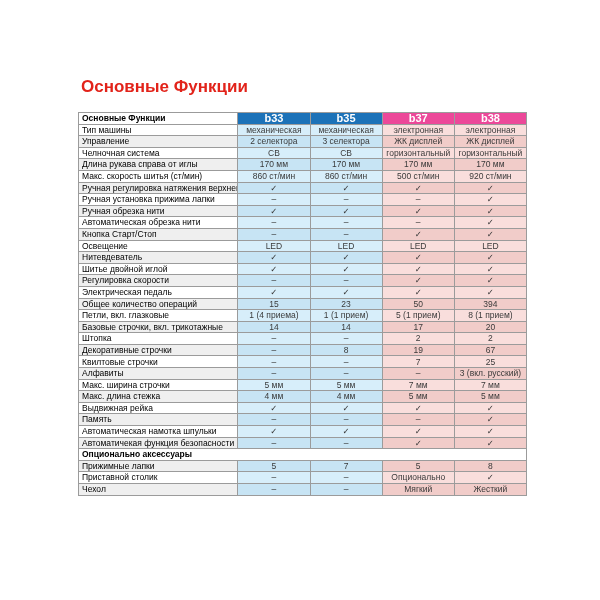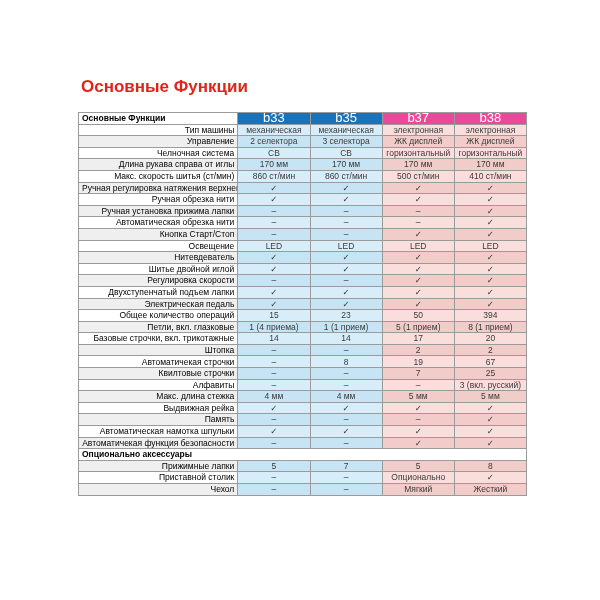--- a/index.html
+++ b/index.html
@@ -39,31 +39,31 @@
   }
   th.h-label{
     background:#ffffff;
     color:#000;
     font-weight:bold;
     text-align:left;
     font-size:8.5px;
   }
   th.h-blue,th.h-red{
     color:#ffffff;
-    font-weight:normal;
+    font-weight:bold;
     text-align:center;
     border-left:1px solid #ffffff;
-    font-size:13px;
+    font-size:11px;
   }
   th.h-blue{background:#1c72b8;}
   th.h-red{background:#ec4899;}
   th.h-blue:first-of-type{border-left:1px solid #9b9b9b;}
   td.lbl{
     color:#000;
-    text-align:right;
+    text-align:left;
   }
   td.val{
     text-align:center;
     border-left:1px solid #ffffff;
   }
   td.val.first{border-left:1px solid #9b9b9b;}
   tbody tr:nth-child(odd) td.lbl{background:#ffffff;}
   tbody tr:nth-child(even) td.lbl{background:#efefef;}
   tbody tr:nth-child(odd) td.blue{background:#d7eefa;}
   tbody tr:nth-child(even) td.blue{background:#c7e4f4;}
@@ -126,41 +126,41 @@
         <td class="val blue first">170 мм</td>
         <td class="val blue">170 мм</td>
         <td class="val pink">170 мм</td>
         <td class="val pink">170 мм</td>
       </tr>
       <tr>
         <td class="lbl">Макс. скорость шитья (ст/мин)</td>
         <td class="val blue first">860 ст/мин</td>
         <td class="val blue">860 ст/мин</td>
         <td class="val pink">500 ст/мин</td>
-        <td class="val pink">410 ст/мин</td>
+        <td class="val pink">920 ст/мин</td>
       </tr>
       <tr>
         <td class="lbl">Ручная регулировка натяжения верхней</td>
         <td class="val blue first">✓</td>
         <td class="val blue">✓</td>
         <td class="val pink">✓</td>
         <td class="val pink">✓</td>
       </tr>
       <tr>
+        <td class="lbl">Ручная установка прижима лапки</td>
+        <td class="val blue first">–</td>
+        <td class="val blue">–</td>
+        <td class="val pink">–</td>
+        <td class="val pink">✓</td>
+      </tr>
+      <tr>
         <td class="lbl">Ручная обрезка нити</td>
         <td class="val blue first">✓</td>
         <td class="val blue">✓</td>
         <td class="val pink">✓</td>
-        <td class="val pink">✓</td>
-      </tr>
-      <tr>
-        <td class="lbl">Ручная установка прижима лапки</td>
-        <td class="val blue first">–</td>
-        <td class="val blue">–</td>
-        <td class="val pink">–</td>
         <td class="val pink">✓</td>
       </tr>
       <tr>
         <td class="lbl">Автоматическая обрезка нити</td>
         <td class="val blue first">–</td>
         <td class="val blue">–</td>
         <td class="val pink">–</td>
         <td class="val pink">✓</td>
       </tr>
       <tr>
@@ -192,27 +192,20 @@
         <td class="val pink">✓</td>
       </tr>
       <tr>
         <td class="lbl">Регулировка скорости</td>
         <td class="val blue first">–</td>
         <td class="val blue">–</td>
         <td class="val pink">✓</td>
         <td class="val pink">✓</td>
       </tr>
       <tr>
-        <td class="lbl">Двухступенчатый подъем лапки</td>
-        <td class="val blue first">✓</td>
-        <td class="val blue">✓</td>
-        <td class="val pink">✓</td>
-        <td class="val pink">✓</td>
-      </tr>
-      <tr>
         <td class="lbl">Электрическая педаль</td>
         <td class="val blue first">✓</td>
         <td class="val blue">✓</td>
         <td class="val pink">✓</td>
         <td class="val pink">✓</td>
       </tr>
       <tr>
         <td class="lbl">Общее количество операций</td>
         <td class="val blue first">15</td>
         <td class="val blue">23</td>
@@ -234,39 +227,46 @@
         <td class="val pink">20</td>
       </tr>
       <tr>
         <td class="lbl">Штопка</td>
         <td class="val blue first">–</td>
         <td class="val blue">–</td>
         <td class="val pink">2</td>
         <td class="val pink">2</td>
       </tr>
       <tr>
-        <td class="lbl">Автоматичекая строчки</td>
+        <td class="lbl">Декоративные строчки</td>
         <td class="val blue first">–</td>
         <td class="val blue">8</td>
         <td class="val pink">19</td>
         <td class="val pink">67</td>
       </tr>
       <tr>
         <td class="lbl">Квилтовые строчки</td>
         <td class="val blue first">–</td>
         <td class="val blue">–</td>
         <td class="val pink">7</td>
         <td class="val pink">25</td>
       </tr>
       <tr>
         <td class="lbl">Алфавиты</td>
         <td class="val blue first">–</td>
         <td class="val blue">–</td>
         <td class="val pink">–</td>
         <td class="val pink">3 (вкл. русский)</td>
+      </tr>
+      <tr>
+        <td class="lbl">Макс. ширина строчки</td>
+        <td class="val blue first">5 мм</td>
+        <td class="val blue">5 мм</td>
+        <td class="val pink">7 мм</td>
+        <td class="val pink">7 мм</td>
       </tr>
       <tr>
         <td class="lbl">Макс. длина стежка</td>
         <td class="val blue first">4 мм</td>
         <td class="val blue">4 мм</td>
         <td class="val pink">5 мм</td>
         <td class="val pink">5 мм</td>
       </tr>
       <tr>
         <td class="lbl">Выдвижная рейка</td>

